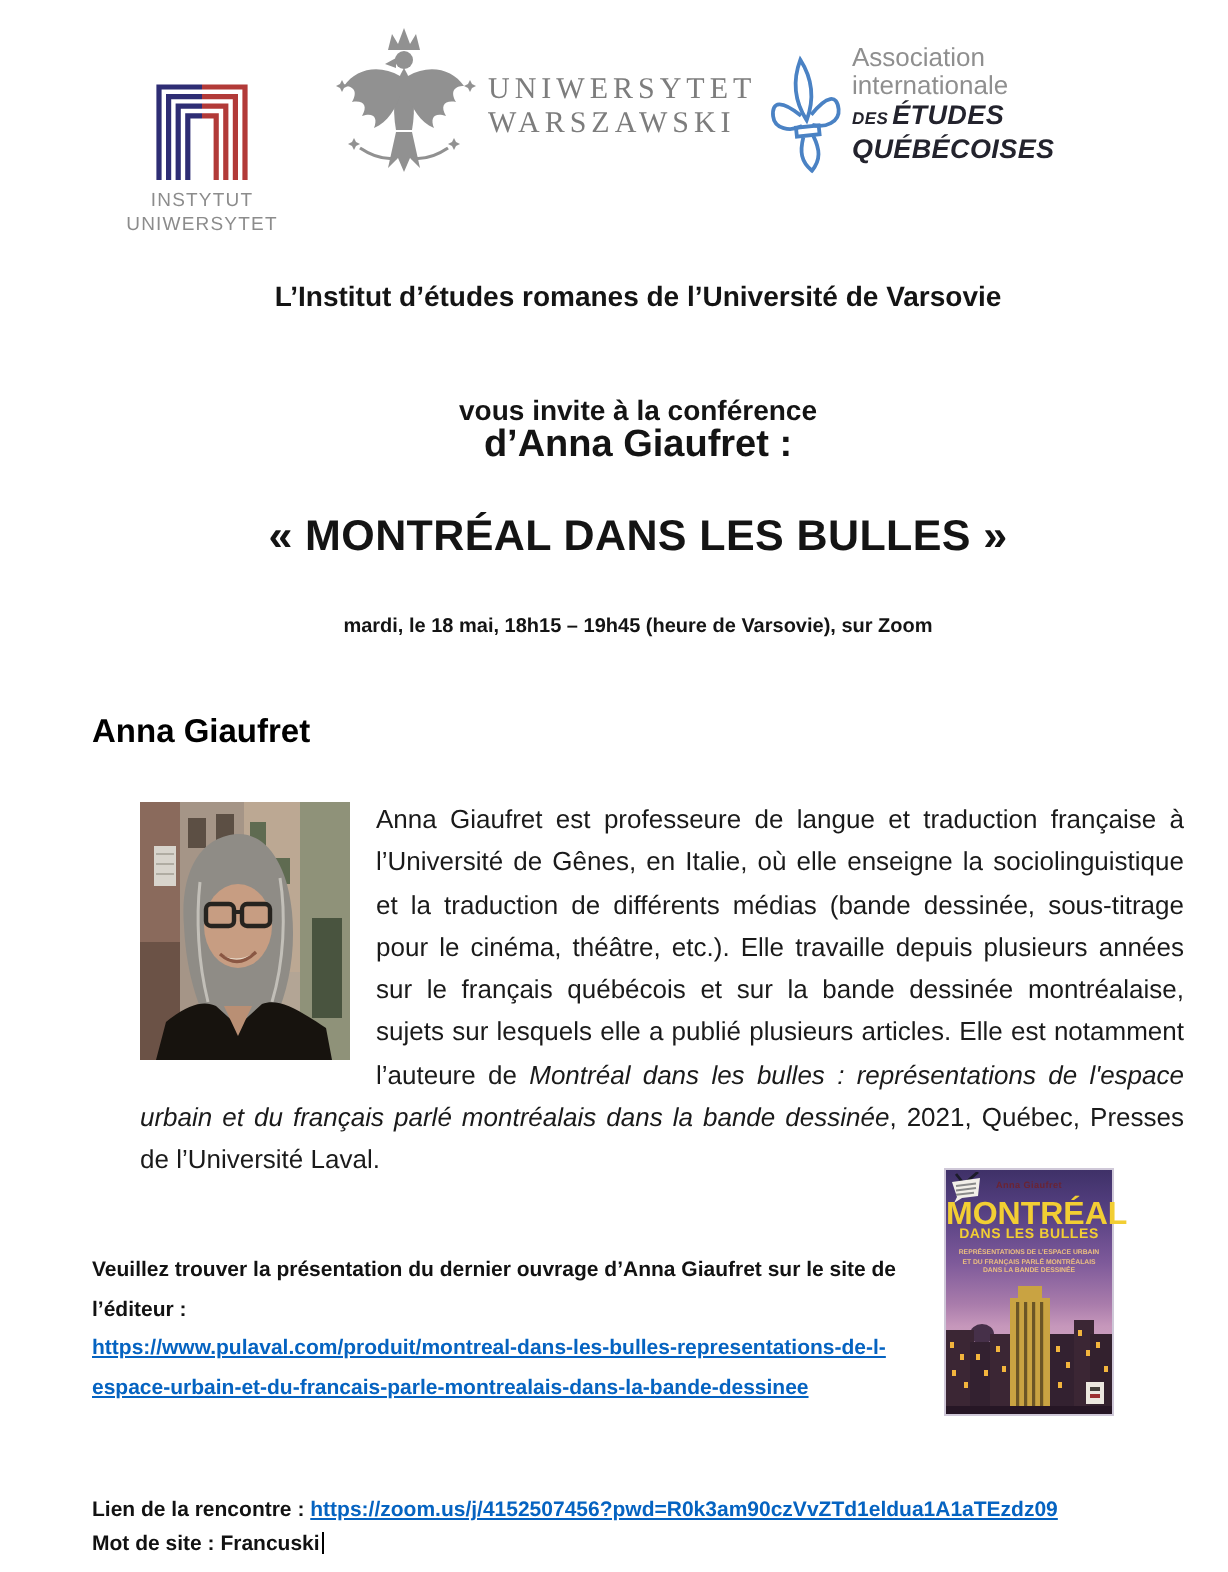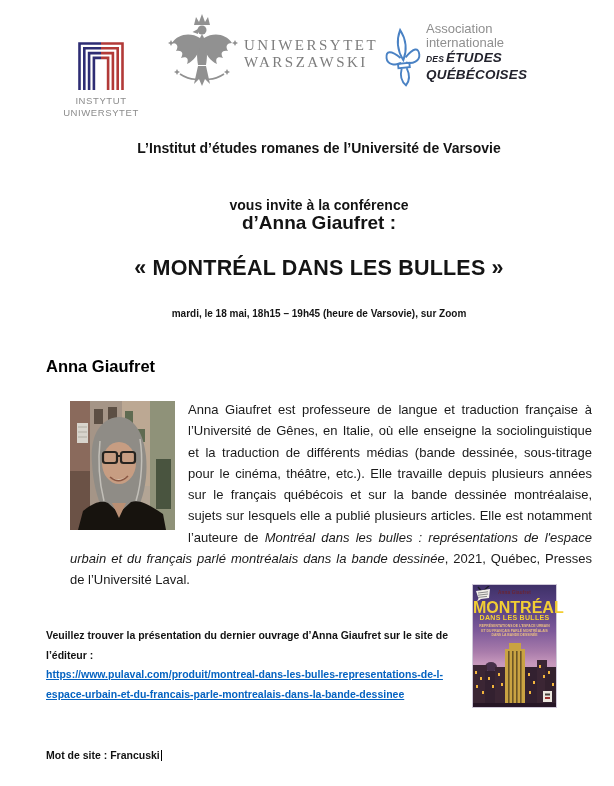--- a/index.html
+++ b/index.html
@@ -206,18 +206,22 @@
       </g>
       <rect x="0" y="62" width="83" height="4" fill="#261625"></rect>
       <rect x="70" y="50" width="9" height="11" fill="#ece7df"></rect>
       <rect x="72" y="52.5" width="5" height="2" fill="#45403a"></rect>
       <rect x="72" y="56" width="5" height="2" fill="#9c3030"></rect>
     </svg>
   </div>
 
   <div class="meet">
     <div>
+      <span>Lien de la rencontre :</span>
+      <a class="doclink">https://zoom.us/j/4152507456?pwd=R0k3am90czVvZTd1eldua1A1aTEzdz09</a>
+    </div>
+    <div>
       <span>Mot de site :</span>
       <span>Francuski</span><span class="caret"></span>
     </div>
   </div>
 
 </div>
 
 </body></html>

